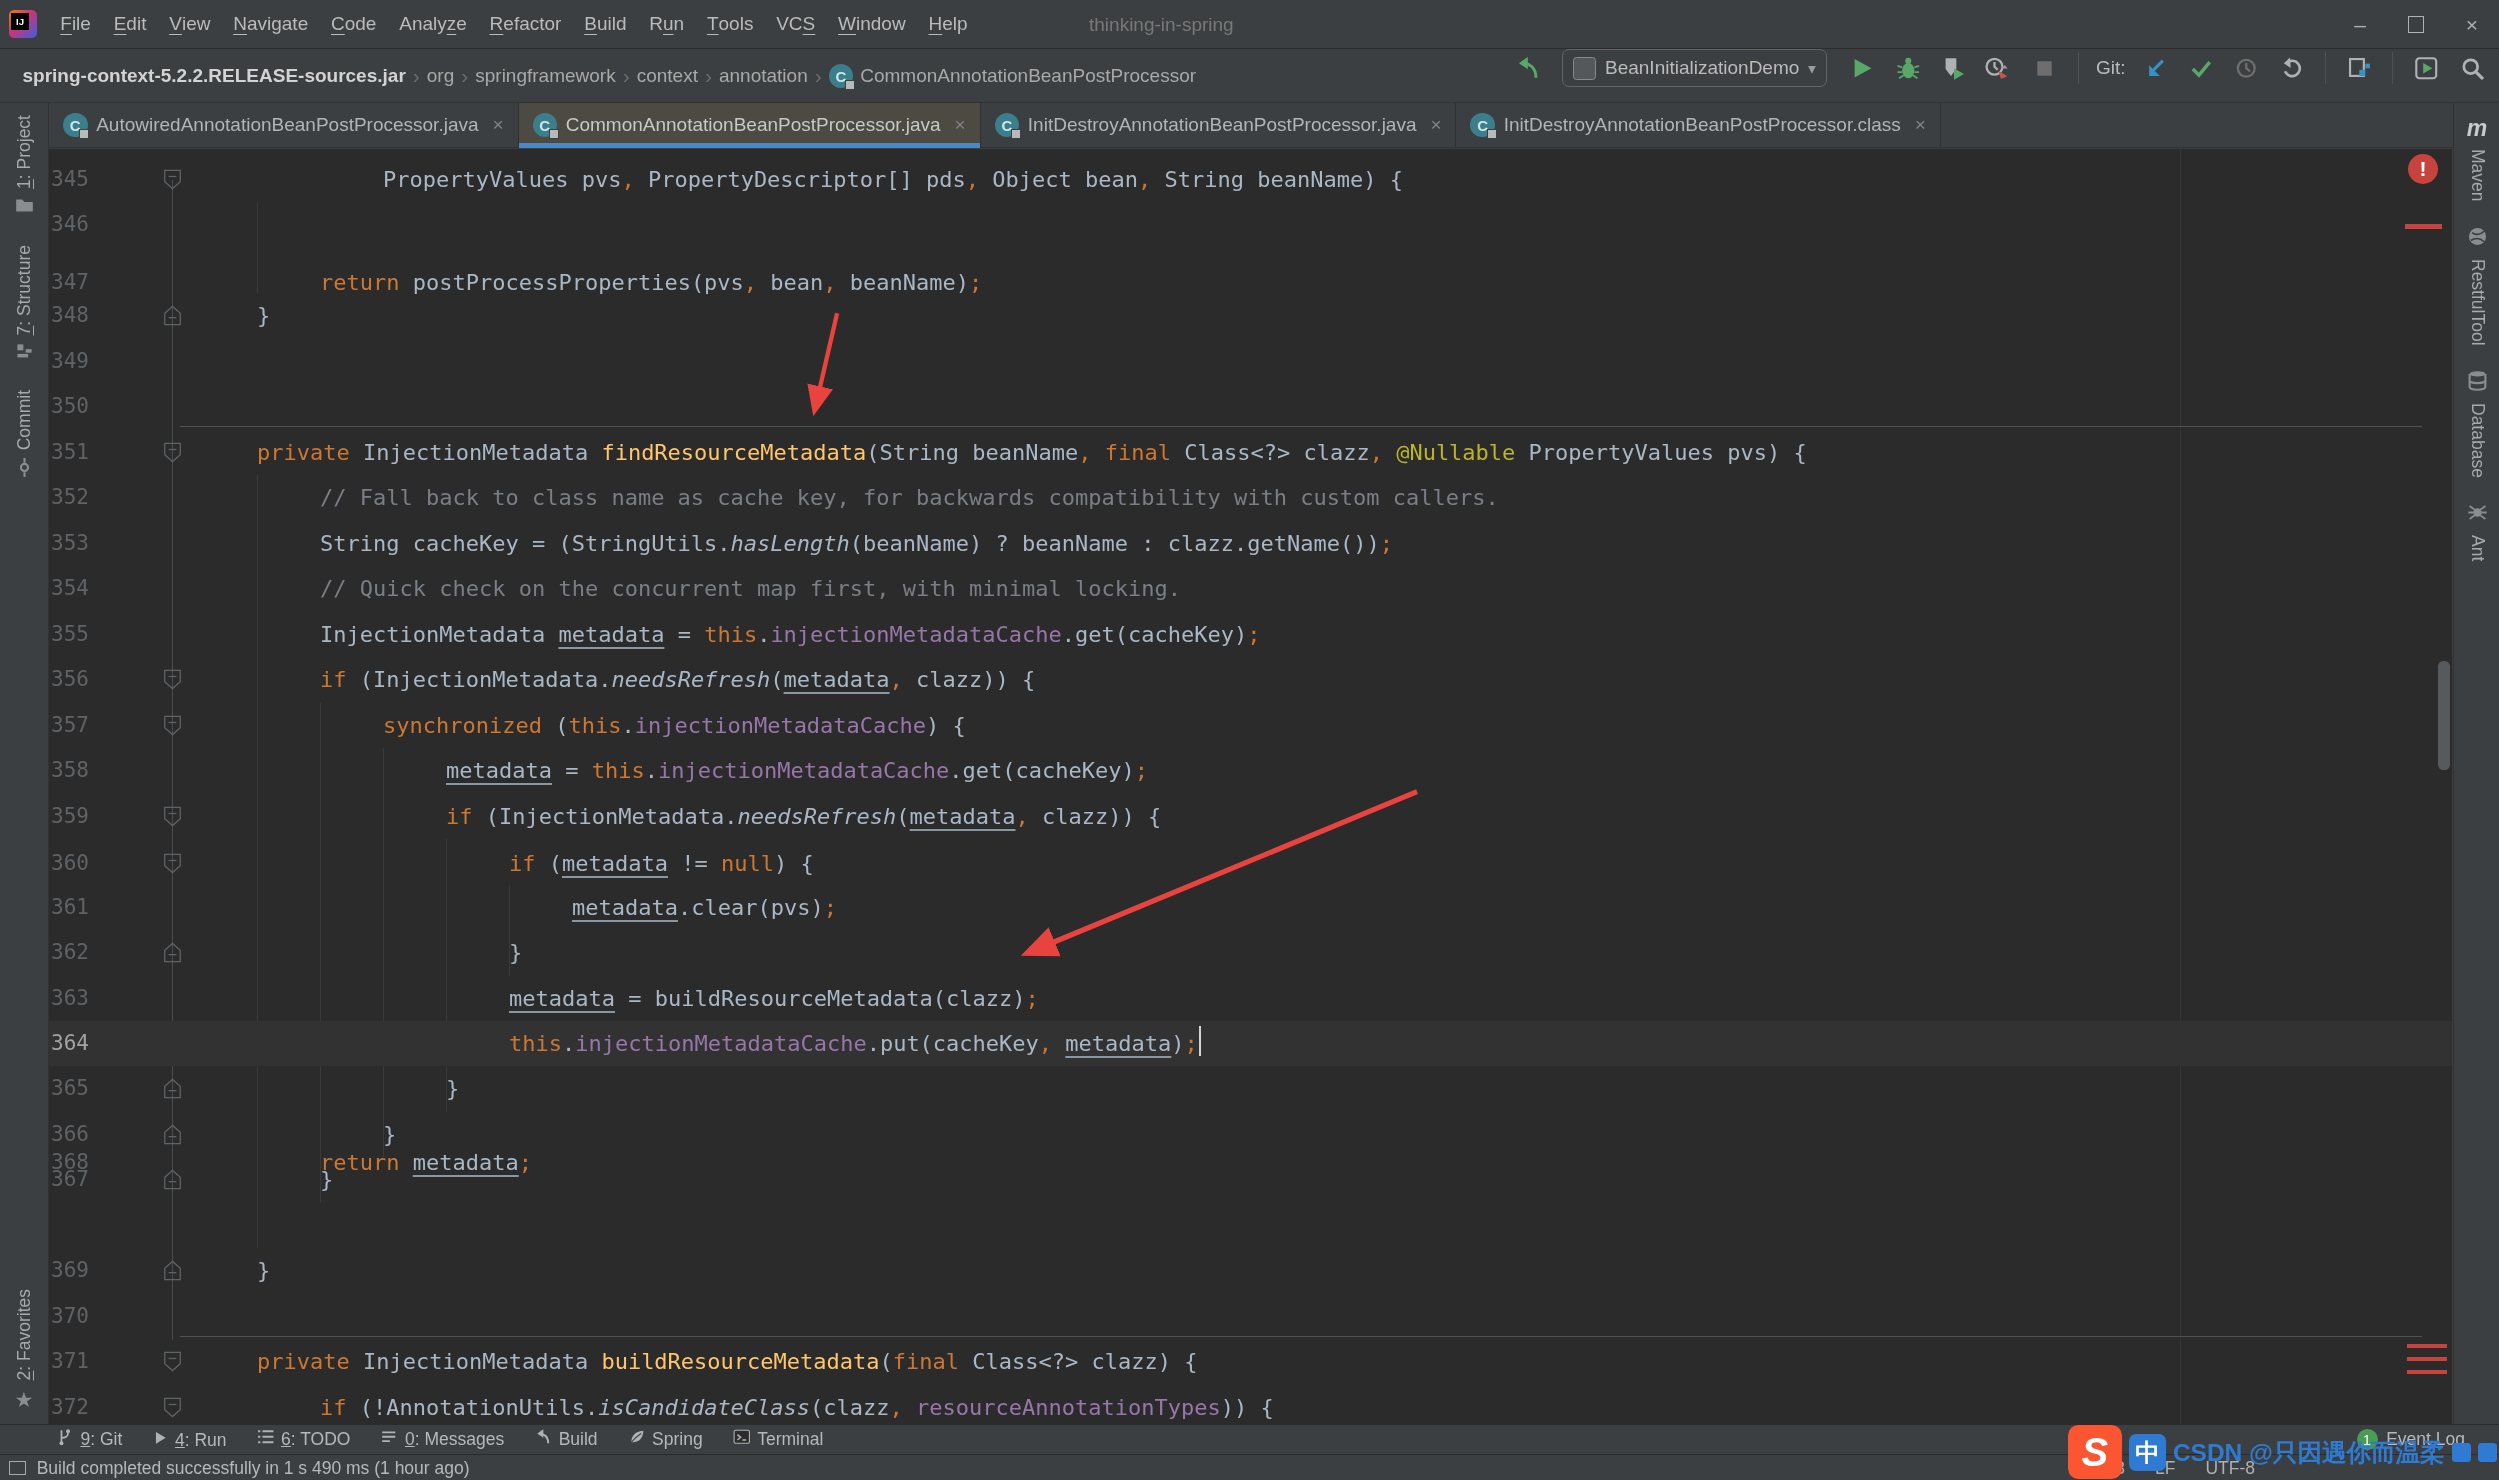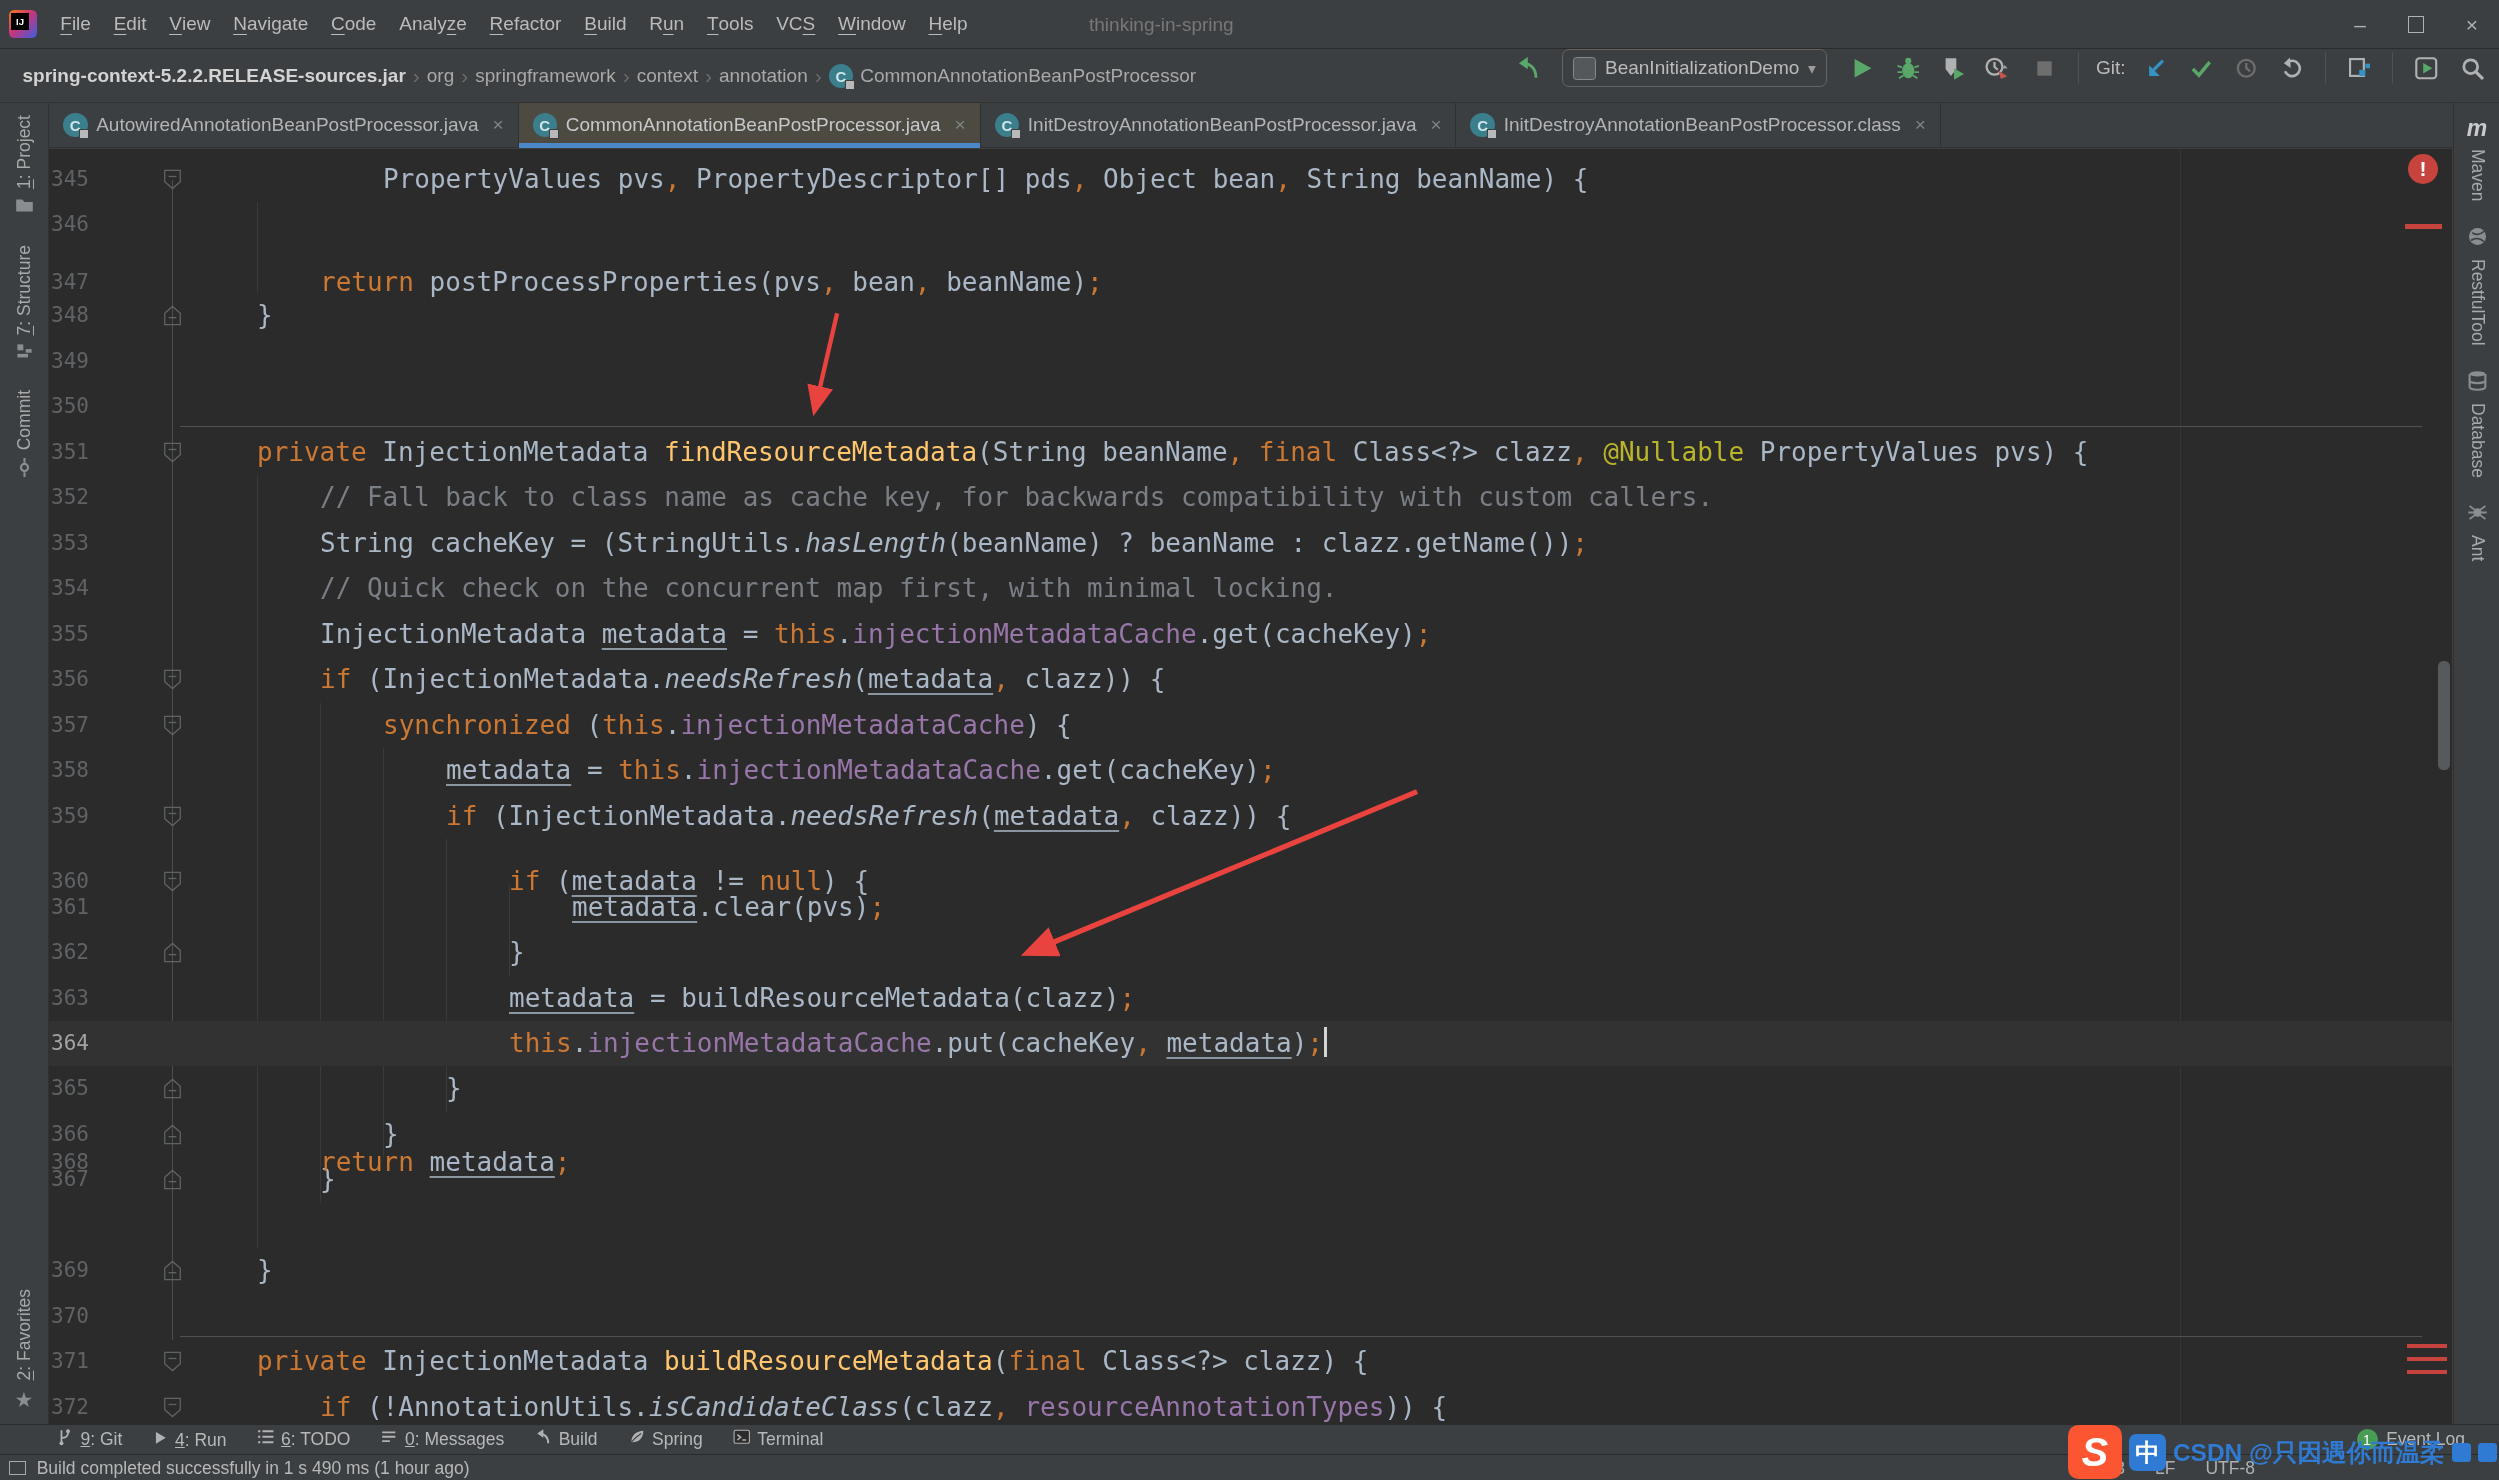--- a/index.html
+++ b/index.html
@@ -55,21 +55,21 @@
   
   .editor { position:absolute; left:49px; top:149px; width:2403px; height:1275px; background:#2b2b2b; overflow:hidden; font-family:"DejaVu Sans Mono", monospace; }
   .fold-line { position:absolute; left:123px; width:0.9px; background:#4b4e50; }
   .margin-guide { position:absolute; left:2131px; top:0; bottom:0; width:0.9px; background:#353535; }
   .iguide { position:absolute; width:0.9px; background:#3a3a3a; }
   .crow { position:absolute; left:0; width:100%; height:45px; }
   .crow.cur { background:#323232; }
   .crow .ln { position:absolute; left:0; top:0; width:40px; text-align:right; font-size:21px; line-height:45px; color:#606366; }
   .crow.cur .ln { color:#a4a3a3; }
   .crow .fold { position:absolute; left:114px; top:12.2px; width:19px; height:21px; }
-  .crow .ctext { position:absolute; top:0; white-space:pre; font-size:26px; line-height:45px; color:#a9b7c6; }
+  .crow .ctext { position:absolute; top:0; white-space:pre; font-size:22px; line-height:45px; color:#a9b7c6; }
   .method-sep { position:absolute; left:131px; right:30px; height:0.9px; background:#515151; }
   .t-p { color:#a9b7c6; }
   .t-k { color:#cc7832; }
   .t-m { color:#ffc66d; }
   .t-a { color:#bbb529; }
   .t-c { color:#7a7e85; }
   .t-f { color:#9876aa; }
   .t-s { color:#cc7832; }
   .t-i { color:#a9b7c6; font-style:italic; }
   .t-u { color:#a9b7c6; text-decoration:underline; text-underline-offset:5.2px; text-decoration-color:#8a97a3; }
@@ -404,21 +404,21 @@
           <span class="ctext" style="left:397px"><span class="t-u">metadata</span><span class="t-p"> = </span><span class="t-k">this</span><span class="t-p">.</span><span class="t-f">injectionMetadataCache</span><span class="t-p">.get(cacheKey)</span><span class="t-s">;</span></span>
         </div>
         <div class="crow" style="top: 645px;">
           <span class="ln">359</span>
           <span class="fold"><svg width="19" height="21" viewBox="0 0 22 24">
               <path d="M2 1.5h18v13l-9 8-9-8z" fill="none" stroke="#606366" stroke-width="1.5"></path>
               <path d="M6.5 8.5h9" stroke="#606366" stroke-width="1.5"></path>
             </svg></span>
           <span class="ctext" style="left:397px"><span class="t-k">if</span><span class="t-p"> (InjectionMetadata.</span><span class="t-i">needsRefresh</span><span class="t-p">(</span><span class="t-u">metadata</span><span class="t-s">,</span><span class="t-p"> clazz)) {</span></span>
         </div>
-        <div class="crow" style="top: 710px;">
+        <div class="crow" style="top: 692px;">
           <span class="ln">360</span>
           <span class="fold"><svg width="19" height="21" viewBox="0 0 22 24">
               <path d="M2 1.5h18v13l-9 8-9-8z" fill="none" stroke="#606366" stroke-width="1.5"></path>
               <path d="M6.5 8.5h9" stroke="#606366" stroke-width="1.5"></path>
             </svg></span>
           <span class="ctext" style="left:460px"><span class="t-k">if</span><span class="t-p"> (</span><span class="t-u">metadata</span><span class="t-p"> != </span><span class="t-k">null</span><span class="t-p">) {</span></span>
         </div>
         <div class="crow" style="top: 736px;">
           <span class="ln">361</span>
           <span class="ctext" style="left:523px"><span class="t-u">metadata</span><span class="t-p">.clear(pvs)</span><span class="t-s">;</span></span>

